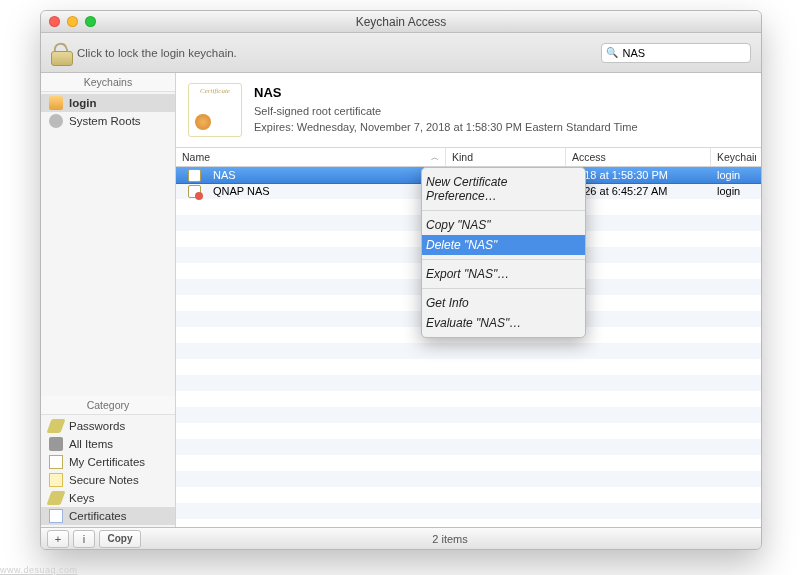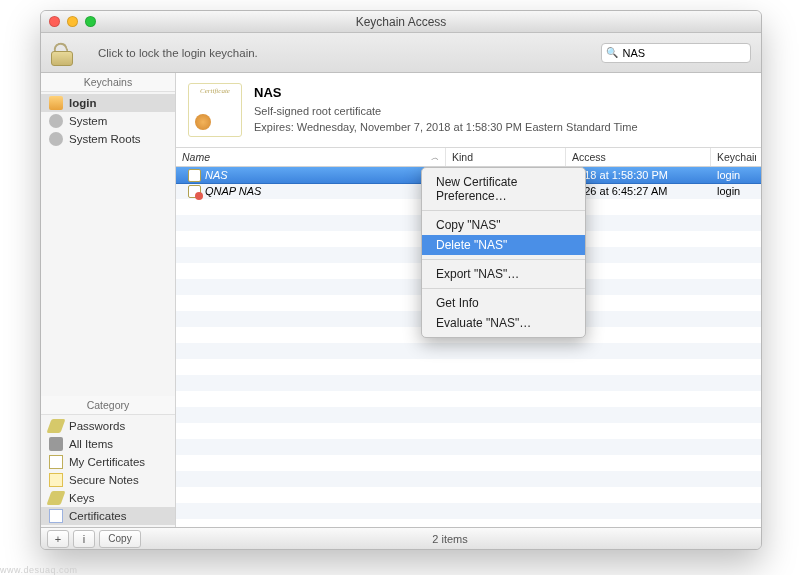--- a/index.html
+++ b/index.html
@@ -4,21 +4,21 @@
 <style>
   * { box-sizing: border-box; margin: 0; padding: 0; font-family: -apple-system, "Helvetica Neue", Arial, sans-serif; }
   body { width: 800px; height: 575px; background: #fff; position: relative; }
   .window { position: absolute; left: 40px; top: 10px; width: 722px; height: 540px; background: #ececec; border: 1px solid #b8b8b8; border-radius: 6px; box-shadow: 0 15px 35px rgba(0,0,0,0.25); overflow: hidden; display: flex; flex-direction: column; }
   .titlebar { height: 22px; background: linear-gradient(#f7f7f7,#d9d9d9); border-bottom: 1px solid #bfbfbf; display: flex; align-items: center; padding: 0 8px; position: relative; }
   .traffic { display: flex; gap: 7px; }
   .dot { width: 11px; height: 11px; border-radius: 50%; border: 0.5px solid rgba(0,0,0,0.15); }
   .dot.red { background: #ff5f57; } .dot.yellow { background: #ffbd2e; } .dot.green { background: #28c940; }
   .title { position: absolute; left:0; right:0; text-align:center; font-size: 12px; color:#444; }
   .toolbar { height: 40px; background: linear-gradient(#ededed,#dedede); border-bottom: 1px solid #bfbfbf; display:flex; align-items:center; padding:0 10px; gap:10px; }
-  .lockwrap { display:flex; align-items:center; gap:25px; flex:1; }
+  .lockwrap { display:flex; align-items:center; gap:4px; flex:1; }
   .lock-icn { width:22px; height:26px; position:relative; }
   .lock-icn .shackle { position:absolute; left:4px; top:0; width:14px; height:12px; border:2px solid #b5a87a; border-bottom:none; border-radius:7px 7px 0 0; transform: rotate(-20deg); transform-origin: bottom right; }
   .lock-icn .body { position:absolute; left:0; bottom:0; width:22px; height:15px; background: linear-gradient(#e8d898,#c9b670); border:1px solid #aa9955; border-radius:3px; }
   .locktext { font-size:11.5px; color:#555; }
   .search { width:150px; height:20px; background:#fff; border:1px solid #c3c3c3; border-radius:4px; display:flex; align-items:center; padding:0 4px; gap:4px; }
   .search input { border:none; outline:none; font-size:11px; flex:1; background:transparent; }
   .body { flex:1; display:flex; background:#fff; }
   .sidebar { width:135px; background:#f5f5f5; border-right:1px solid #d3d3d3; display:flex; flex-direction:column; }
   .sb-group-h { font-size:10.5px; color:#6f6f6f; text-align:center; padding:3px 0; border-bottom:1px solid #e0e0e0; background:#f8f8f8; }
   .sb-list { padding:2px 0; }
@@ -38,40 +38,40 @@
   .detail { display:flex; gap:12px; padding:10px 12px; border-bottom:1px solid #d8d8d8; }
   .cert-ic { width:54px; height:54px; background:#fff; border:1px solid #e3dda8; border-radius:3px; position:relative; }
   .cert-ic::before { content:"Certificate"; position:absolute; top:3px; left:3px; right:3px; font-size:7px; font-style:italic; font-family:"Snell Roundhand","Brush Script MT",cursive; color:#bba860; text-align:center; }
   .cert-ic::after { content:""; position:absolute; left:6px; bottom:6px; width:16px; height:16px; background:radial-gradient(#f3b35a,#d38830); border-radius:50%; }
   .detail-t { font-size:11px; color:#555; line-height:1.5; }
   .detail-t .name { font-size:13px; font-weight:bold; color:#000; }
   .detail-t .trust { color:#2a8a2a; }
   .detail-t .trust::before { content:"✚"; display:inline-block; width:11px; height:11px; background:#3aa0e8; color:#fff; border-radius:50%; font-size:8px; line-height:11px; text-align:center; margin-right:4px; }
   .thead { display:flex; background:#fff; border-bottom:1px solid #d3d3d3; font-size:10.5px; color:#333; }
   .tcell { padding:3px 6px; border-right:1px solid #e4e4e4; overflow:hidden; white-space:nowrap; }
-  .c-name { width:270px; display:flex; align-items:center; gap:0;font-style:italic; }
+  .c-name { width:270px; display:flex; align-items:center; gap:8px; }
   .c-kind { width:120px; }
   .c-exp { width:145px; }
   .c-kc { width:45px; border-right:none; }
   .sort { margin-left:auto; color:#777; font-size:8px; }
   .tbody { flex:1; position:relative; font-size:11px; overflow:hidden; }
   .stripes { position:absolute; inset:0; background:repeating-linear-gradient( #fff 0 16px, #f3f6fa 16px 32px); }
   .row { display:flex; height:16px; align-items:center; position:relative; }
   .row.sel { background:linear-gradient(#5fa7f3,#3d84dd); color:#fff; outline:1px solid #2d6fc4; }
   .row .ricon { width:13px; height:13px; margin:0 4px 0 6px; background:#fff; border:1px solid #b0a050; border-radius:2px; position:relative; }
   .row .ricon.bad::after { content:""; position:absolute; right:-3px; bottom:-3px; width:8px; height:8px; background:#e35b4e; border-radius:50%; }
   .ctx { position:absolute; top:0; left:245px; width:165px; background:#f2f2f2; border:1px solid #bcbcbc; border-radius:5px; box-shadow:0 6px 18px rgba(0,0,0,0.3); padding:4px 0; z-index:5; font-size:12px; color:#222; }
-  .ctx-item { padding:3px 14px; }
+  .ctx-item { padding:3px 4px;font-style:italic; }
   .ctx-item.hl { background:#4a8fe7; color:#fff; }
   .ctx-sep { height:1px; background:#d5d5d5; margin:4px 0; }
   .status { height:22px; background:linear-gradient(#fafafa,#e2e2e2); border-top:1px solid #bfbfbf; display:flex; align-items:center; font-size:11px; color:#555; padding:0 6px; }
   .sbtn { width:22px; height:18px; border:1px solid #c0c0c0; border-radius:3px; background:linear-gradient(#fff,#eee); display:flex; align-items:center; justify-content:center; margin-right:4px; font-size:11px; color:#555; }
-  .sbtn.wide{width:42px;font-size:10px;}
+  .sbtn.wide{width:42px;font-size:10px;font-weight:bold;}
   .scount { flex:1; text-align:center; }
-  .wm { position:absolute; left:0; bottom:0; font-size:9px; color:#d0d0d0; letter-spacing:0.5px; }
+  .wm { position:absolute; left:0; bottom:0; font-size:9px; color:#d0d0d0; letter-spacing:0.5px;text-decoration:underline; }
 </style>
 </head>
 <body>
 
 <div class="window">
 
   <div class="titlebar">
     <div class="traffic">
       <div class="dot red"></div>
       <div class="dot yellow"></div>
@@ -95,24 +95,20 @@
     </div>
   </div>
 
   <div class="body">
     <div class="sidebar">
       <div class="sb-group-h">Keychains</div>
       <div class="sb-list" id="sb-top">
           <div class="sb-item selected">
             <span class="sbi ic-folder"></span>
             <span style="font-weight:bold;">login</span>
-          </div>
-          <div class="sb-item">
-            <span class="sbi ic-gear"></span>
-            <span style="">System</span>
           </div>
           <div class="sb-item">
             <span class="sbi ic-gear"></span>
             <span style="">System Roots</span>
           </div>
         </div>
       <div class="sb-spacer"></div>
       <div class="sb-group-h">Category</div>
       <div class="sb-list" id="sb-bot">
           <div class="sb-item">

